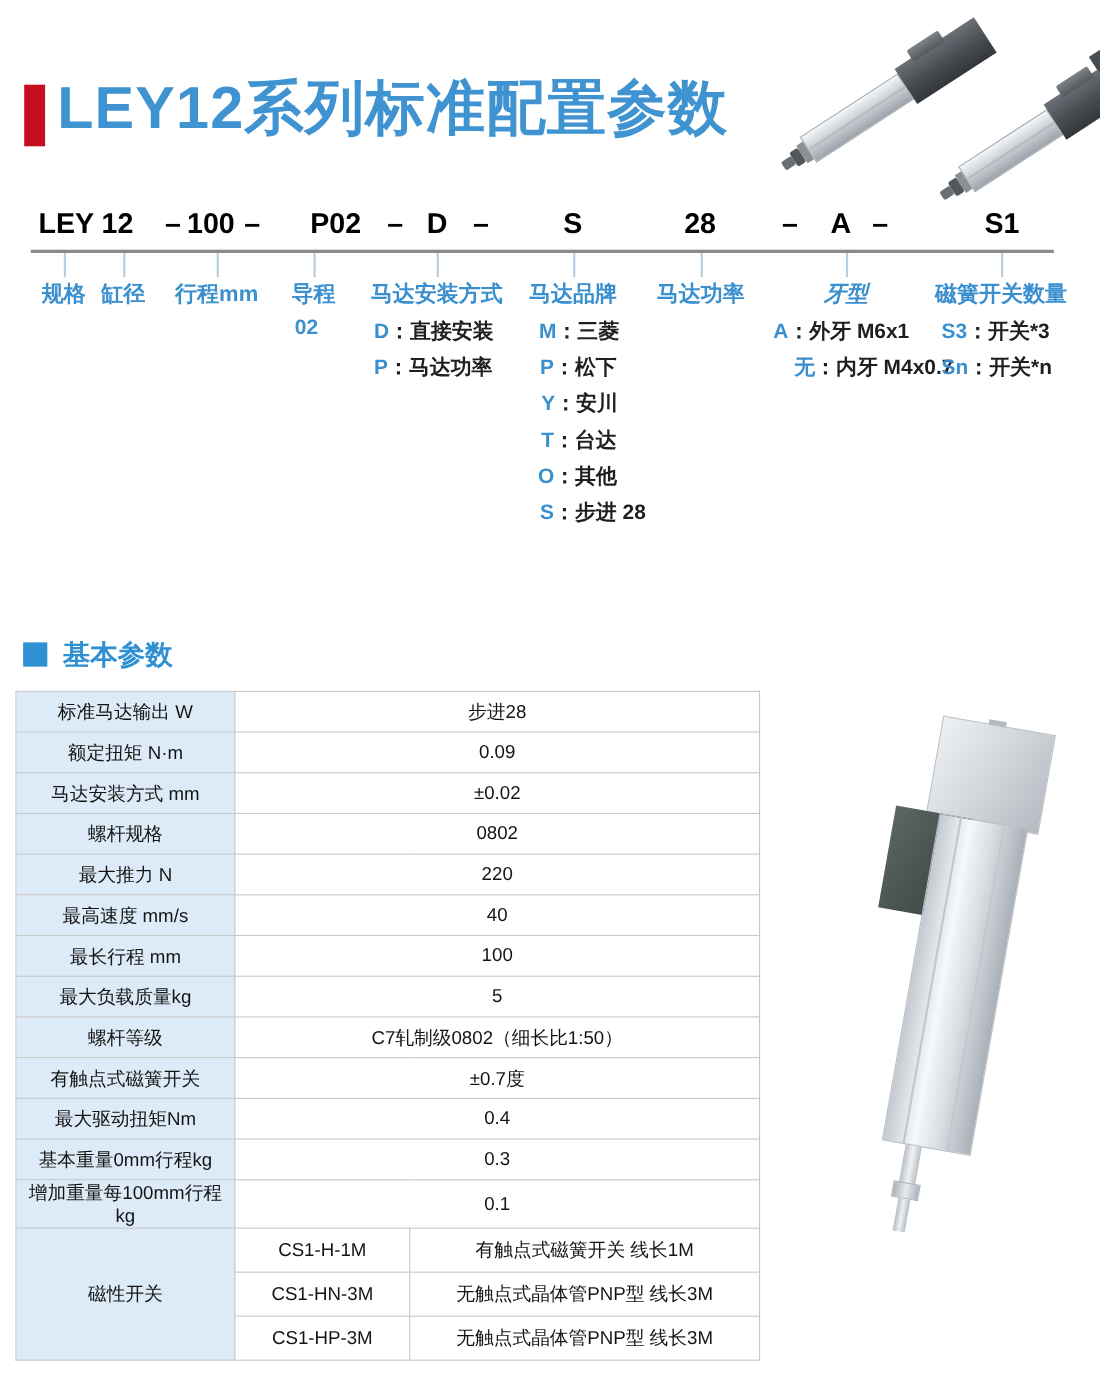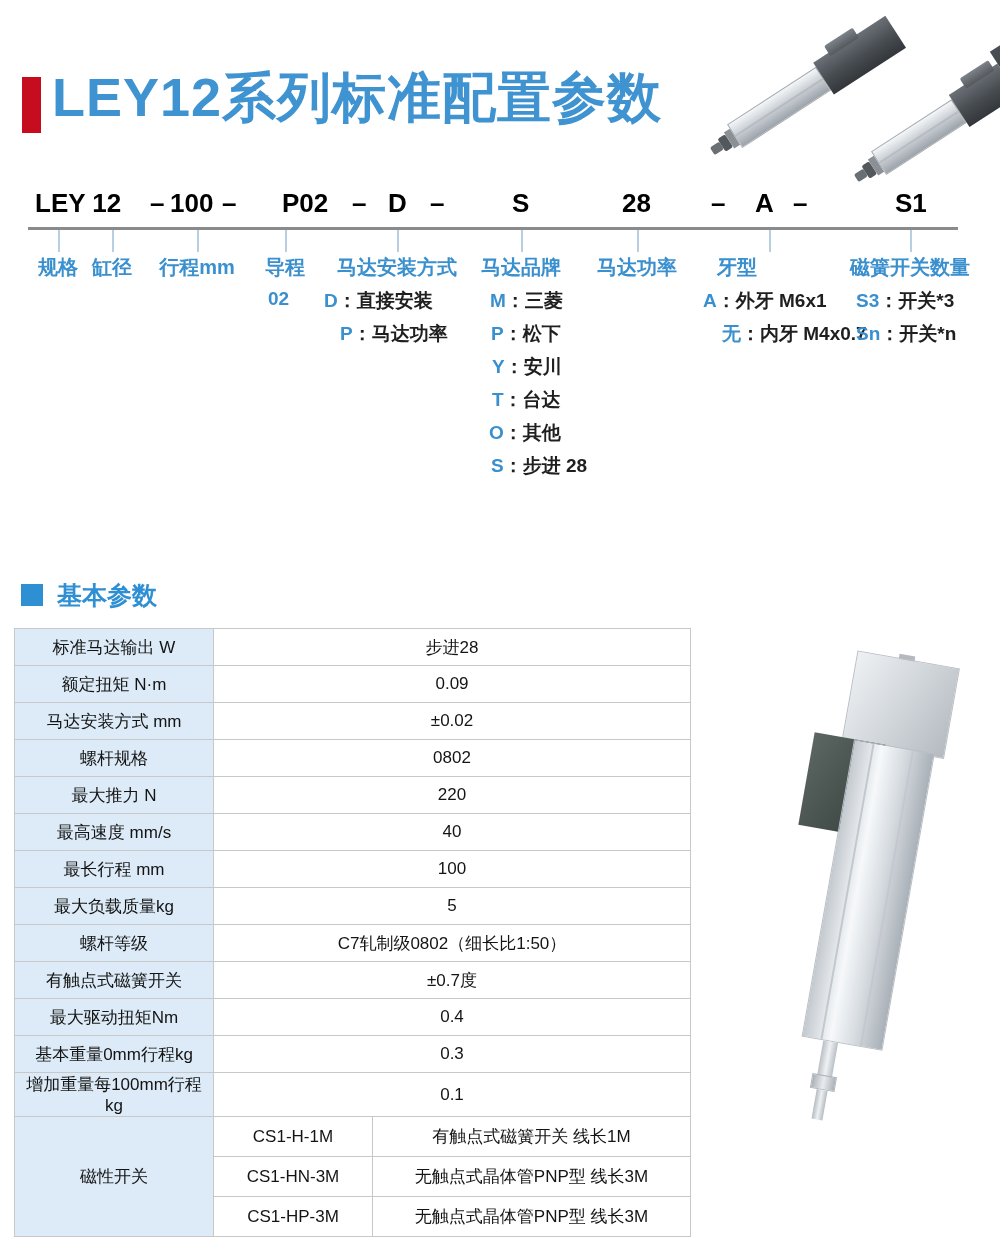--- a/index.html
+++ b/index.html
@@ -124,28 +124,28 @@
   <div class="bd-tick" style="left:769px;"></div>
   <div class="bd-tick" style="left:910px;"></div>
 
   <div class="bd-label" style="left:58px;">规格</div>
   <div class="bd-label" style="left:112px;">缸径</div>
   <div class="bd-label" style="left:197px;">行程mm</div>
   <div class="bd-label" style="left:285px;">导程</div>
   <div class="bd-label" style="left:397px;">马达安装方式</div>
   <div class="bd-label" style="left:521px;">马达品牌</div>
   <div class="bd-label" style="left:637px;">马达功率</div>
-  <div class="bd-label" style="left:737px;">牙型</div>
+  <div class="bd-label" style="left:769px;font-style:italic;">牙型</div>
   <div class="bd-label" style="left:910px;">磁簧开关数量</div>
 
   <div class="opt-line" style="left:268px; top:288px;">
     <span class="opt-blue">02</span><span class="opt-black"></span>
   </div>
 
-  <div class="opt-line" style="left:324px; top:288px;">
+  <div class="opt-line" style="left:340px; top:288px;">
     <span class="opt-blue">D</span><span class="opt-black">：直接安装</span>
   </div>
   <div class="opt-line" style="left:340px; top:321px;">
     <span class="opt-blue">P</span><span class="opt-black">：马达功率</span>
   </div>
 
   <div class="opt-line" style="left:490px; top:288px;">
     <span class="opt-blue">M</span><span class="opt-black">：三菱</span>
   </div>
   <div class="opt-line" style="left:491px; top:321px;">

